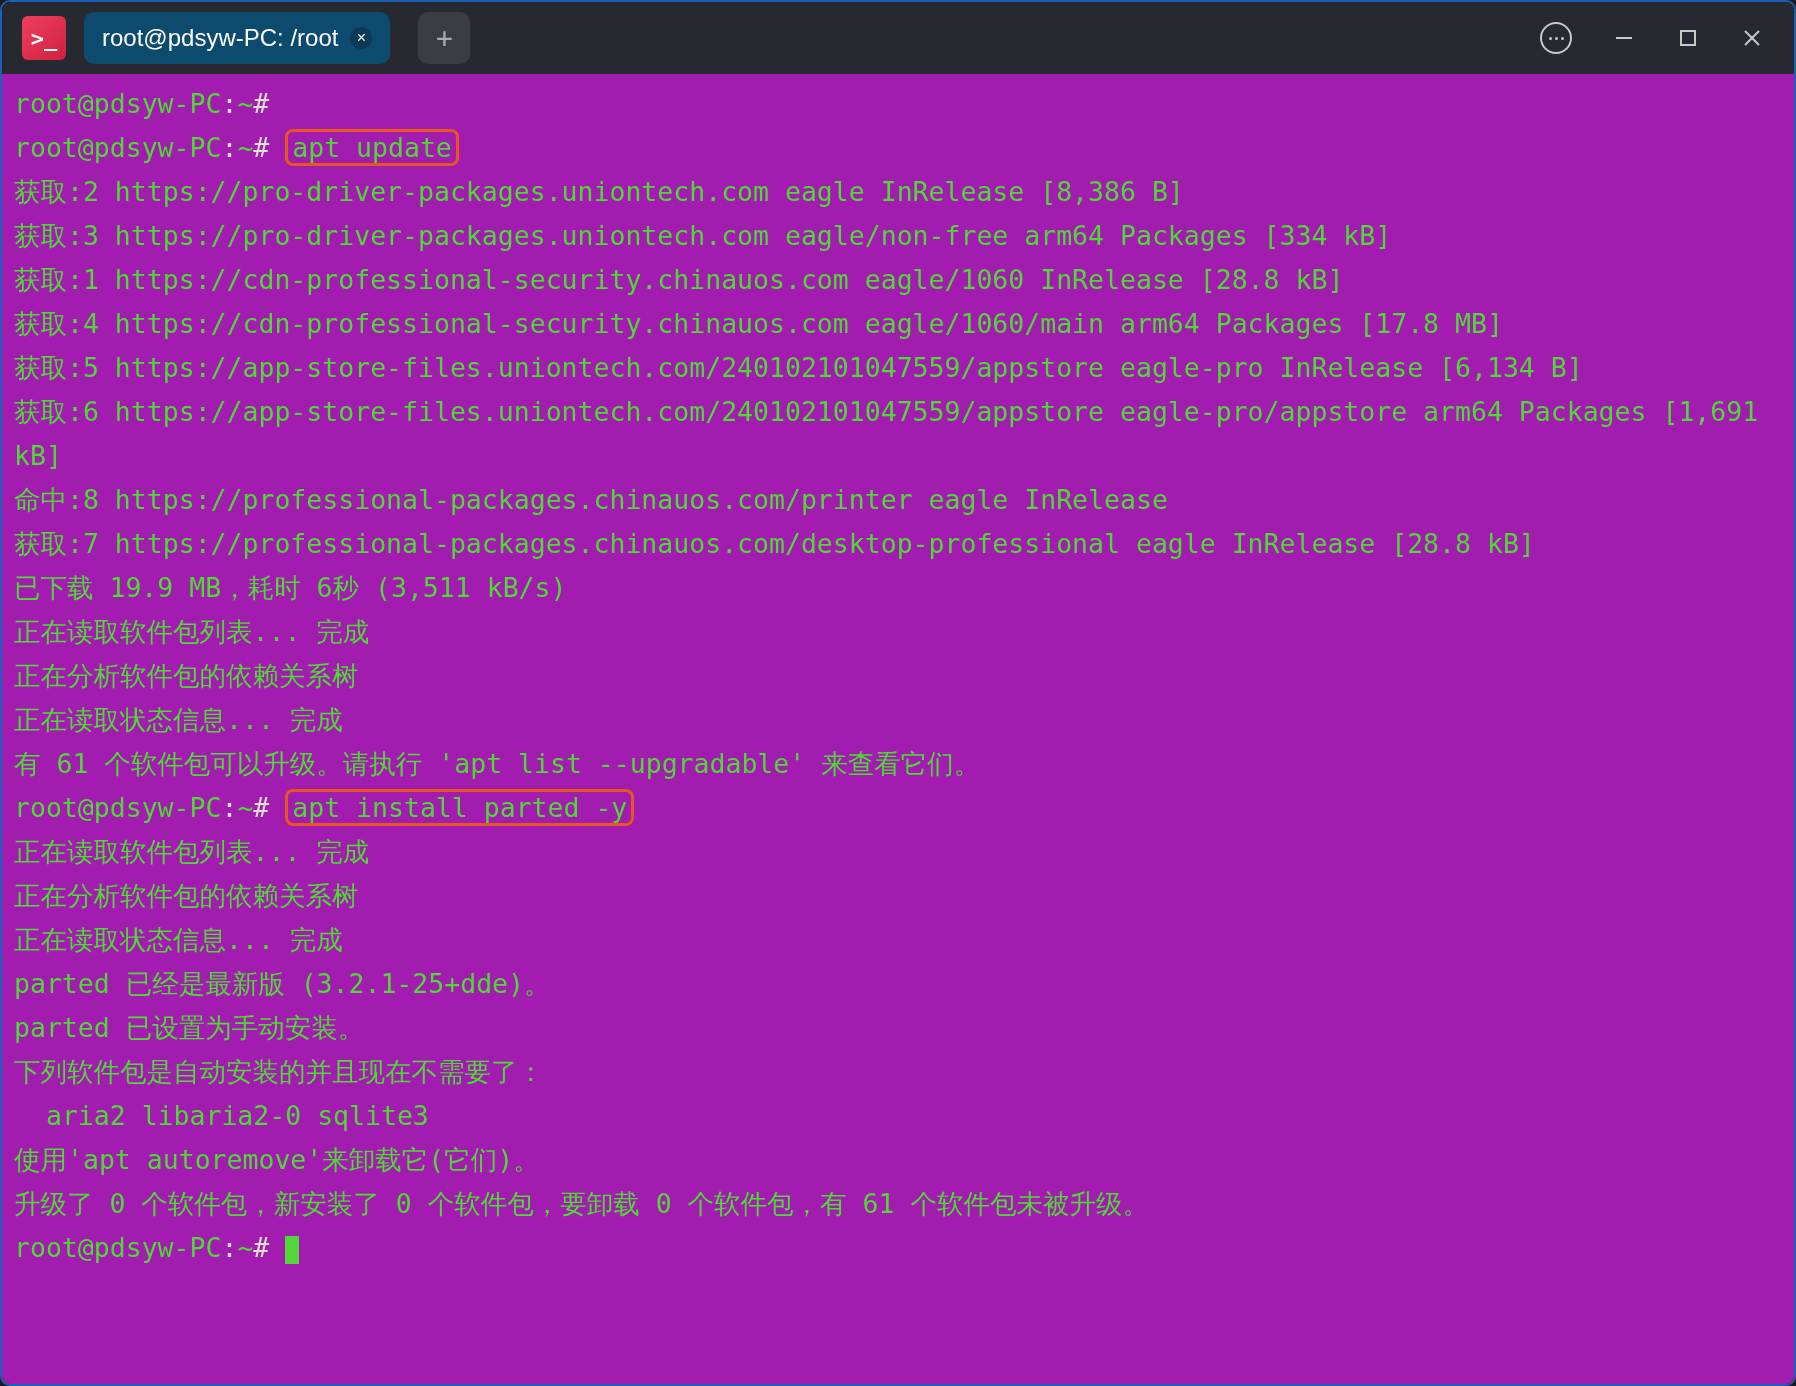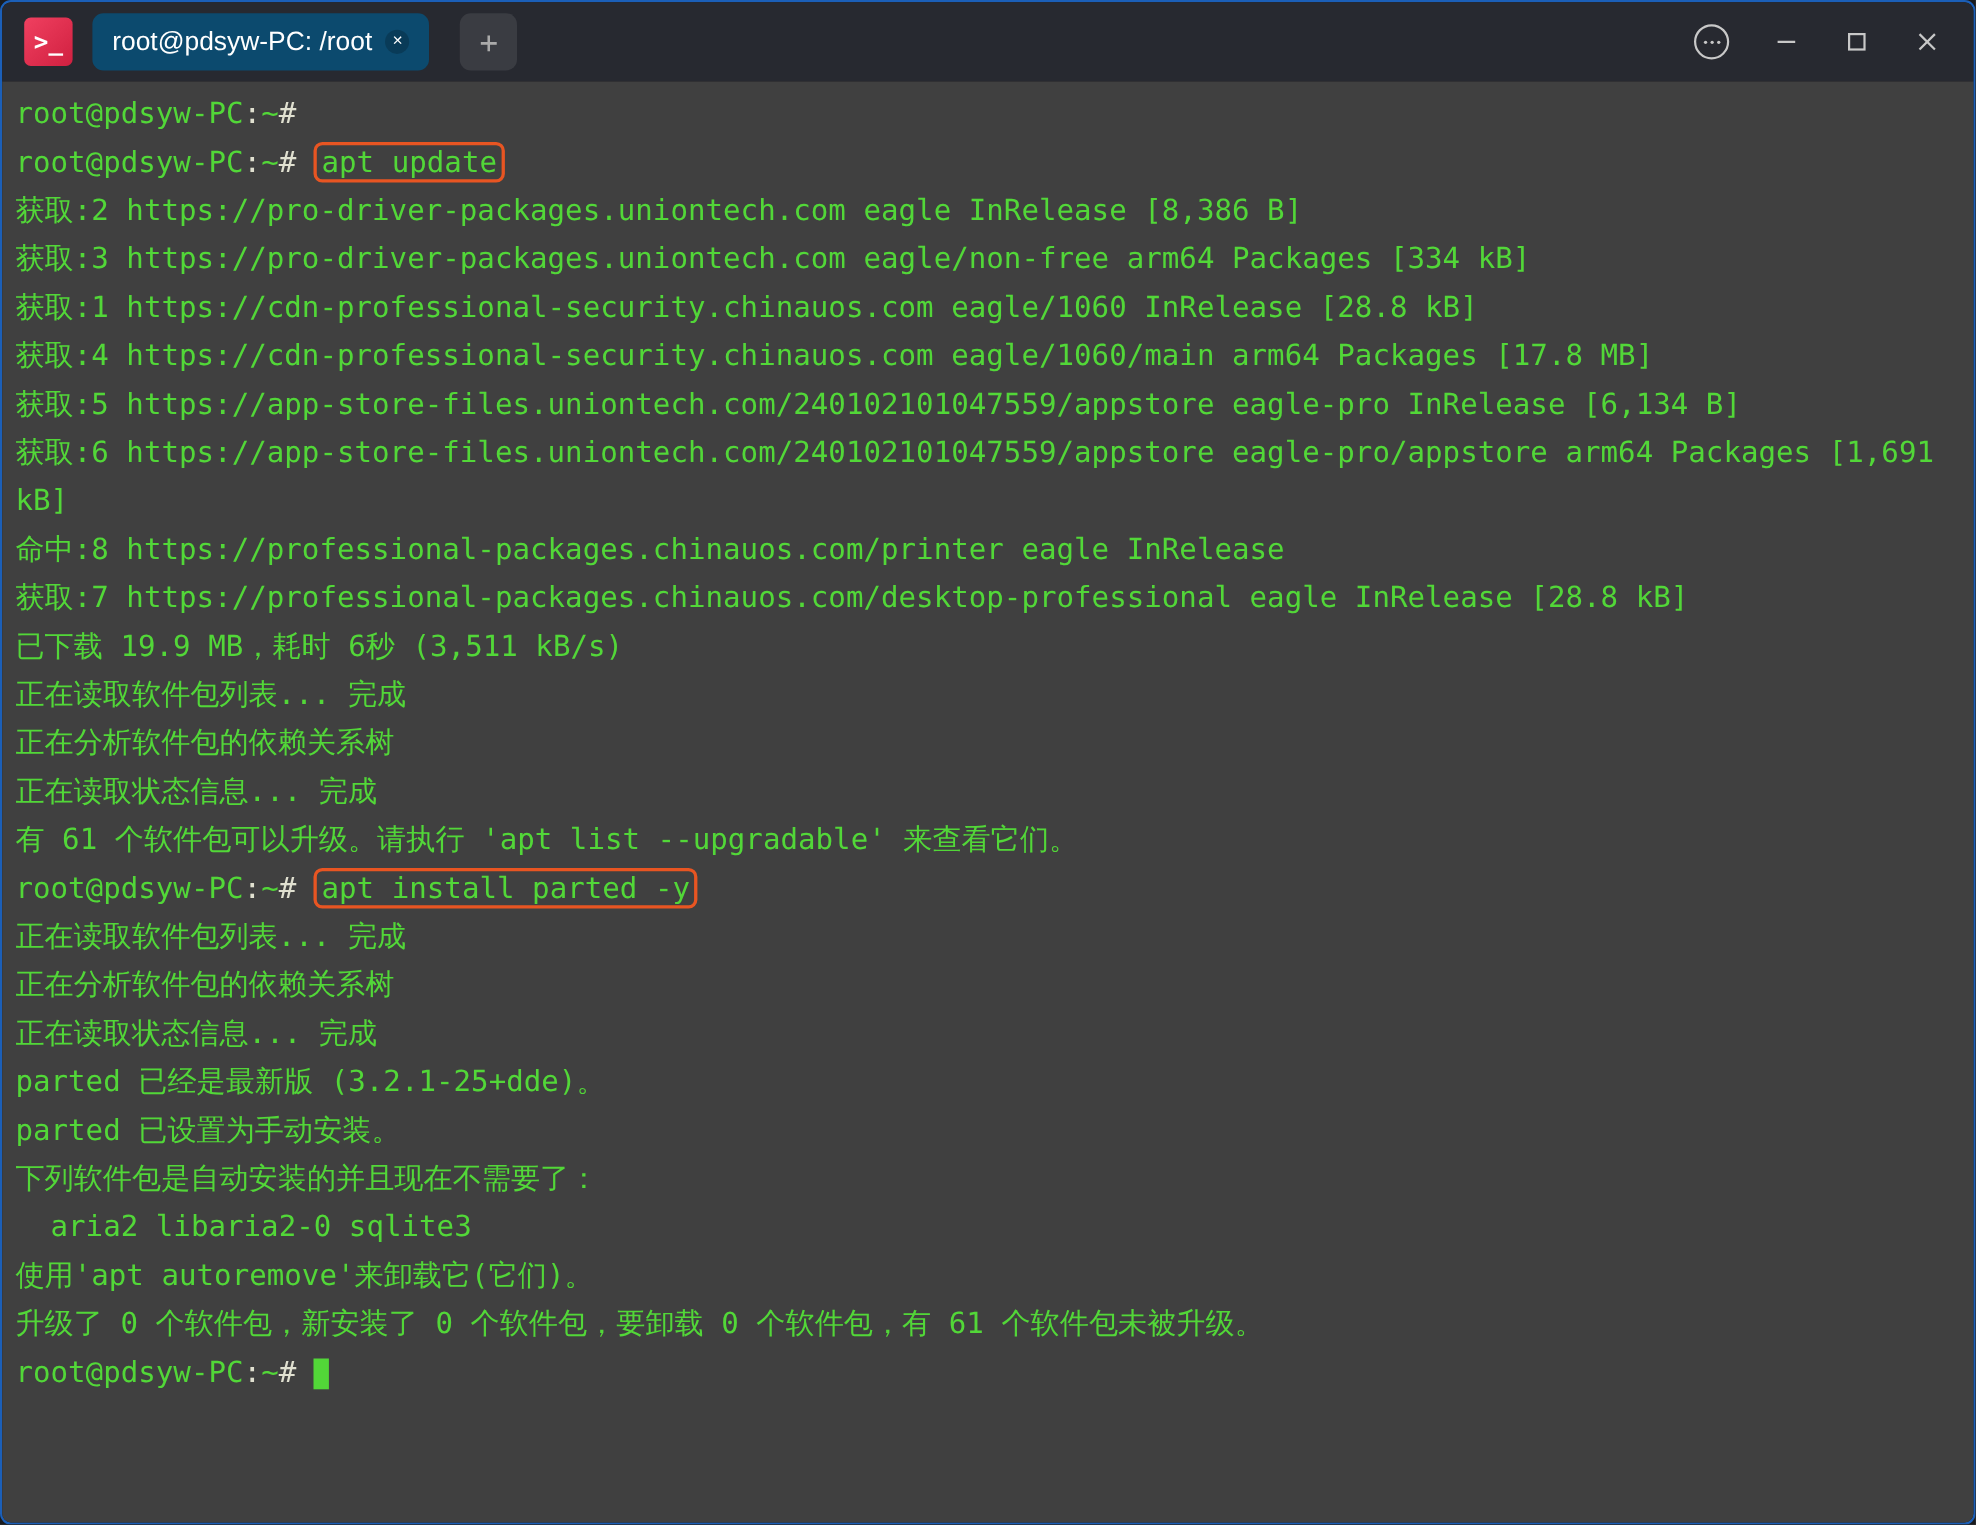--- a/index.html
+++ b/index.html
@@ -115,21 +115,21 @@
       gap: 3px;
     }
     .dots span {
       width: 3px;
       height: 3px;
       background: #c8c8c8;
       border-radius: 50%;
     }
     .terminal {
       flex: 1;
-      background: #404040;
+      background: #a21caf;
       padding: 8px 12px;
       font-size: 26.5px;
       line-height: 44px;
       color: #52d738;
       white-space: pre-wrap;
       word-break: break-all;
       overflow: hidden;
       border-radius: 0 0 8px 8px;
       font-family: 'Consolas', 'DejaVu Sans Mono', monospace;
     }

